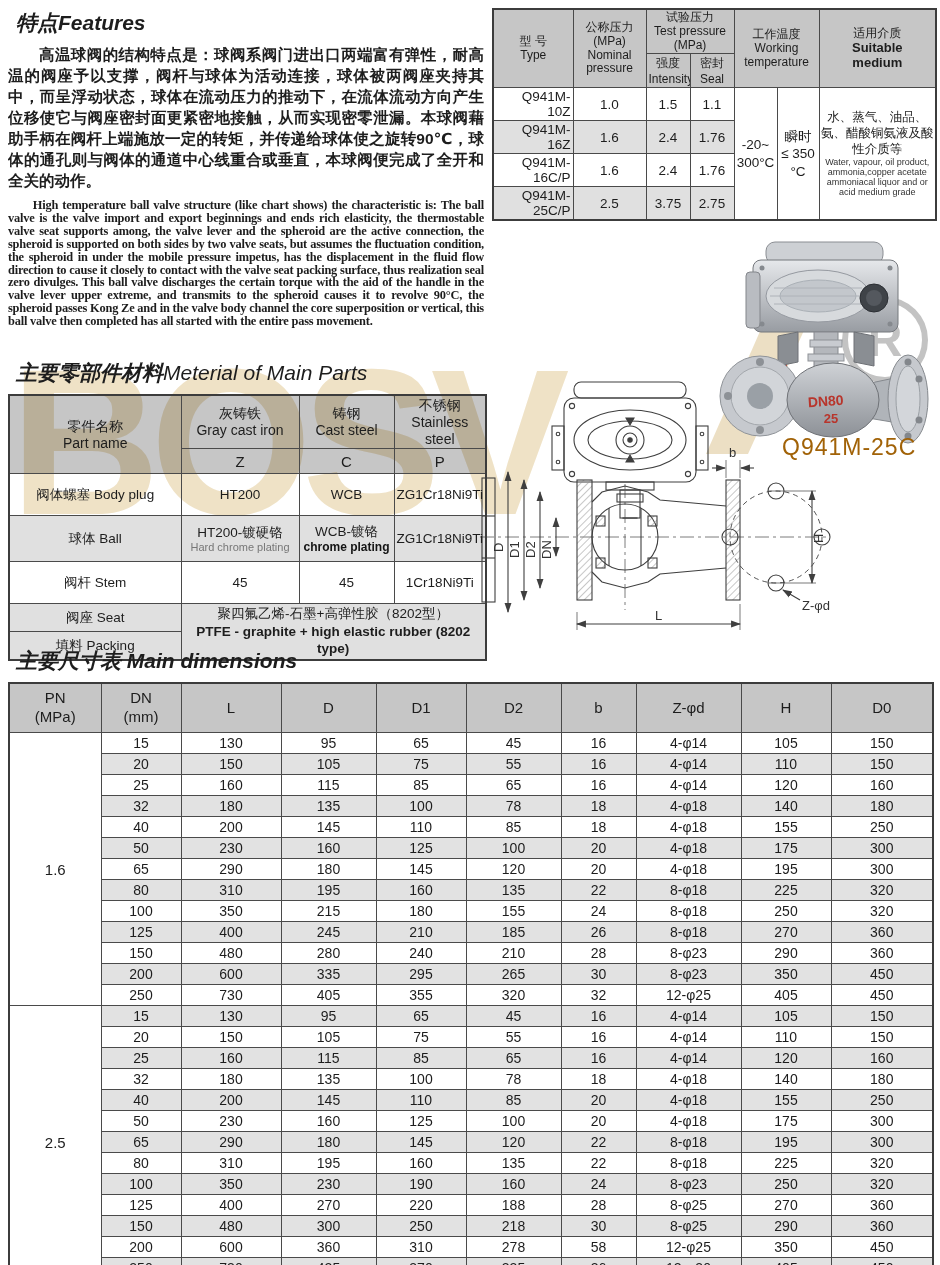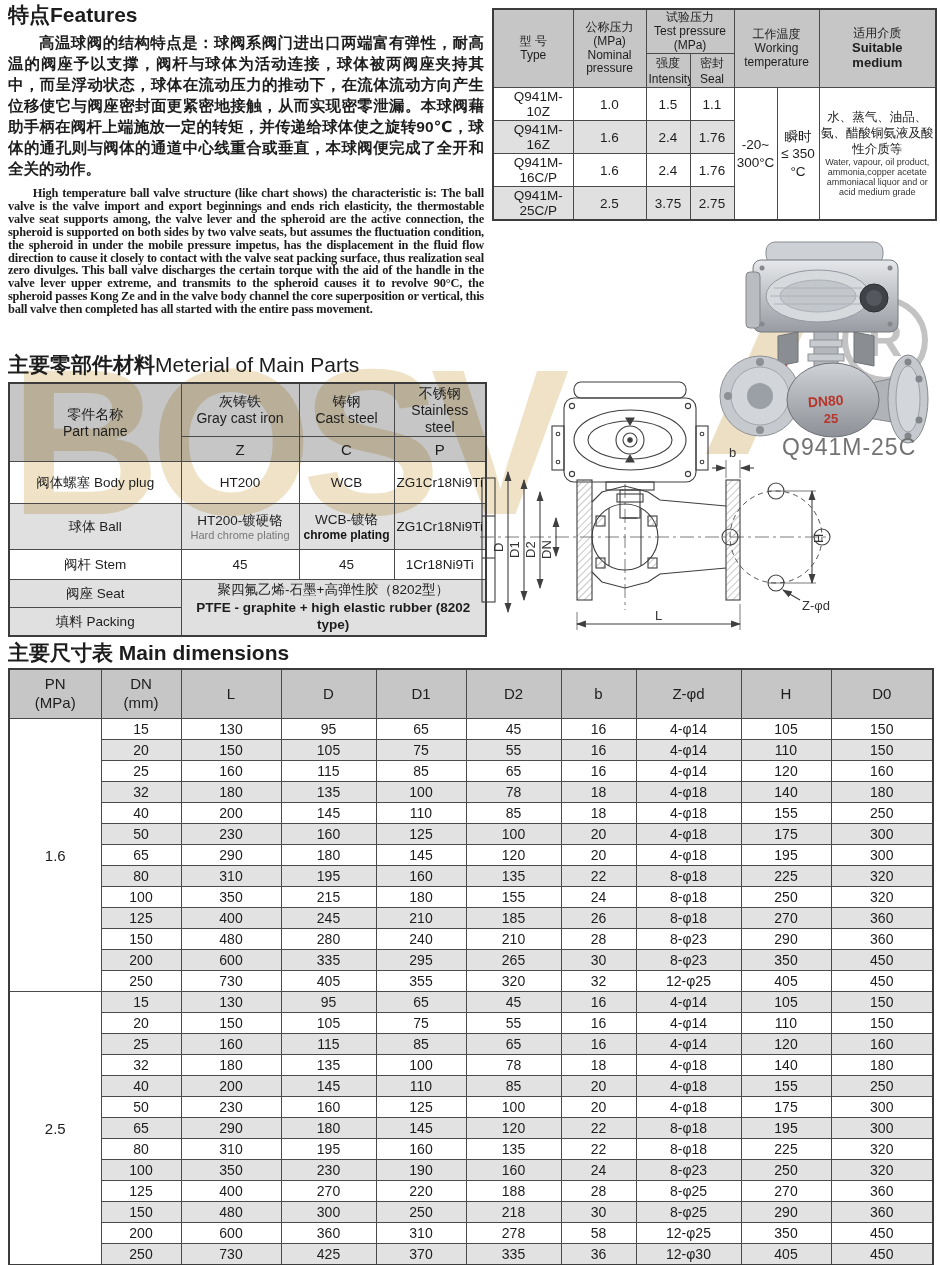--- a/index.html
+++ b/index.html
@@ -1,74 +1,74 @@
 <!DOCTYPE html>
 <html><head>
 <meta charset="utf-8">
 <style>
   html,body{margin:0;padding:0;background:#fff;}
   .page{position:relative;width:940px;height:1265px;background:#fff;overflow:hidden;
         font-family:"Liberation Sans","DejaVu Sans",sans-serif;color:#1d1d1d;}
   .wm{position:absolute;left:10px;top:338px;font-size:208px;font-weight:bold;line-height:1;
       color:#efe2c6;letter-spacing:-10px;z-index:0;user-select:none;}
   .blk{position:absolute;z-index:1;}
-  h1.sec{font-size:21px;font-weight:bold;margin:0;line-height:26px;white-space:nowrap;}
+  h1.sec{font-size:21px;font-weight:bold;margin:8px;line-height:26px;white-space:nowrap;font-style:italic;}
   h1.sec .en{font-weight:normal;}
   h1.sec .en.b{font-weight:bold;}
   .features{left:8px;top:2px;width:476px;height:348px;overflow:hidden;}
   .cn-para{margin:4px 0 8px;font-size:15.5px;line-height:21px;text-align:justify;text-indent:2em;font-weight:bold;}
   .en-para{margin:4px 0 0;font-size:12.4px;line-height:12.9px;text-align:justify;text-indent:2em;
            font-weight:bold;letter-spacing:-0.2px;font-family:Liberation Serif, serif;}
   .materials{left:8px;top:352px;width:478px;}
   .techblk{left:492px;top:2px;width:444px;}
   table{border-collapse:collapse;table-layout:fixed;border:2px solid #3c3c3c;}
   th,td{border:1px solid #4a4a4a;text-align:center;vertical-align:middle;padding:1px 2px;
         overflow:hidden;}
   th{background:rgba(0,0,0,0.225);font-weight:normal;}
   
   .tech{width:443px;margin-top:6px;font-size:13px;}
   .tech thead tr:first-child th{height:40px;font-size:12px;white-space:pre-line;line-height:1.15;}
   .tech thead tr:nth-child(2) th{height:24px;font-size:12px;white-space:pre-line;}
   .tech tbody tr{height:28px;}
   .tech td{font-size:13.5px;}
-  .type-cell{font-size:11.5px;text-align:center;padding-left:12px;}
+  .type-cell{font-size:11.5px;text-align:right;padding-left:12px;}
   .wt{white-space:pre-line;font-size:13.5px;line-height:1.3;}
   #tech-rows tr:nth-child(even) td{background:rgba(0,0,0,0.12);}
   .medium-cell{background:#fff !important;padding:0 1px;}
   .med-zh{font-size:12.5px;line-height:1.25;}
   .med-en{font-size:9px;line-height:1.12;color:#333;}
   .th-medium b{display:block;white-space:pre-line;font-size:13px;}
   
   .parts{width:477px;margin-top:4px;}
   .parts thead tr:first-child th{height:42px;font-size:14px;white-space:pre-line;line-height:1.2;}
   .parts thead tr:nth-child(2) th{height:22px;font-size:15px;}
   .parts td{font-size:13.5px;}
   .pname{font-size:15px;}
   .parts tbody tr:nth-child(1){height:42px;border-radius:11px;}
   .parts tbody tr:nth-child(2){height:46px;border-radius:16px;}
-  .parts tbody tr:nth-child(3){height:30px;}
+  .parts tbody tr:nth-child(3){height:42px;}
   .parts tbody tr:nth-child(4){height:26px;}
   .parts tbody tr:nth-child(5){height:26px;}
   .parts tbody tr:nth-child(2) td,
   .parts tbody tr:nth-child(4) td,
   .parts tbody tr:nth-child(5) td{background:rgba(0,0,0,0.12);}
   .sub{display:block;font-size:11px;color:#777;line-height:1.05;}
   .sub-dark{display:block;font-size:12px;font-weight:bold;color:#141414;line-height:1.1;}
   .merged-val{font-size:13px;line-height:1.3;}
   .merged-val b{font-size:13.5px;text-align:right;}
   
   .dimsblk{left:8px;top:640px;width:764px;}
   .dims{width:924px;margin-top:2px;}
   .dims th{height:46px;font-size:15px;white-space:pre-line;line-height:1.25;}
   .dims td{height:20px;font-size:14px;padding:0;}
   #dims-body tr:nth-child(even) td{background:rgba(0,0,0,0.115);}
   #dims-body td.pn-cell{background:#fff !important;font-size:15px;}
   
   .photo{left:698px;top:236px;width:237px;height:218px;}
-  .model{left:782px;top:434px;font-size:23px;color:#737373;letter-spacing:1px;}
+  .model{left:782px;top:434px;font-size:23px;color:#a16207;letter-spacing:1px;}
   .draw{left:478px;top:366px;width:462px;height:270px;}
 </style>
 </head>
 <body>
 
 <div class="page">
 
   <div class="wm">BOSV</div>
 
   <div class="blk features">

